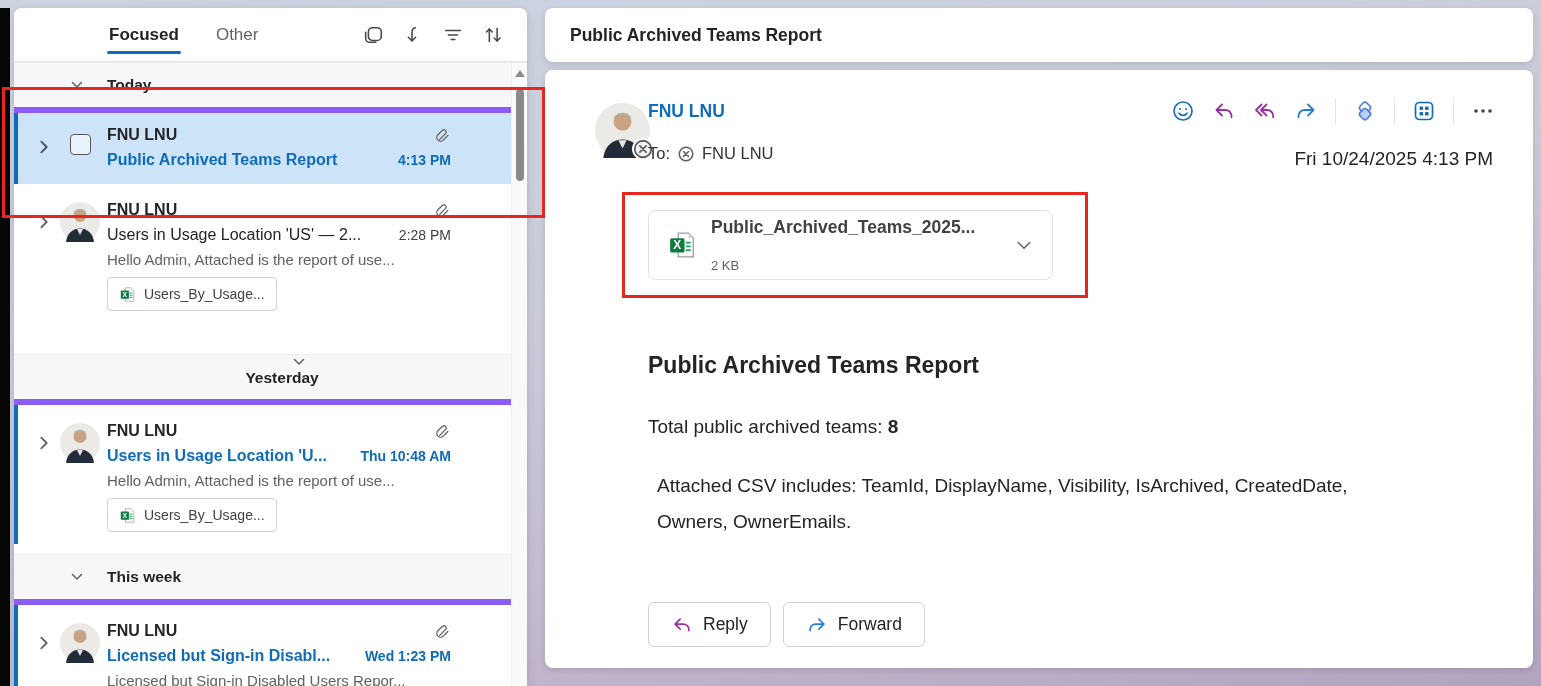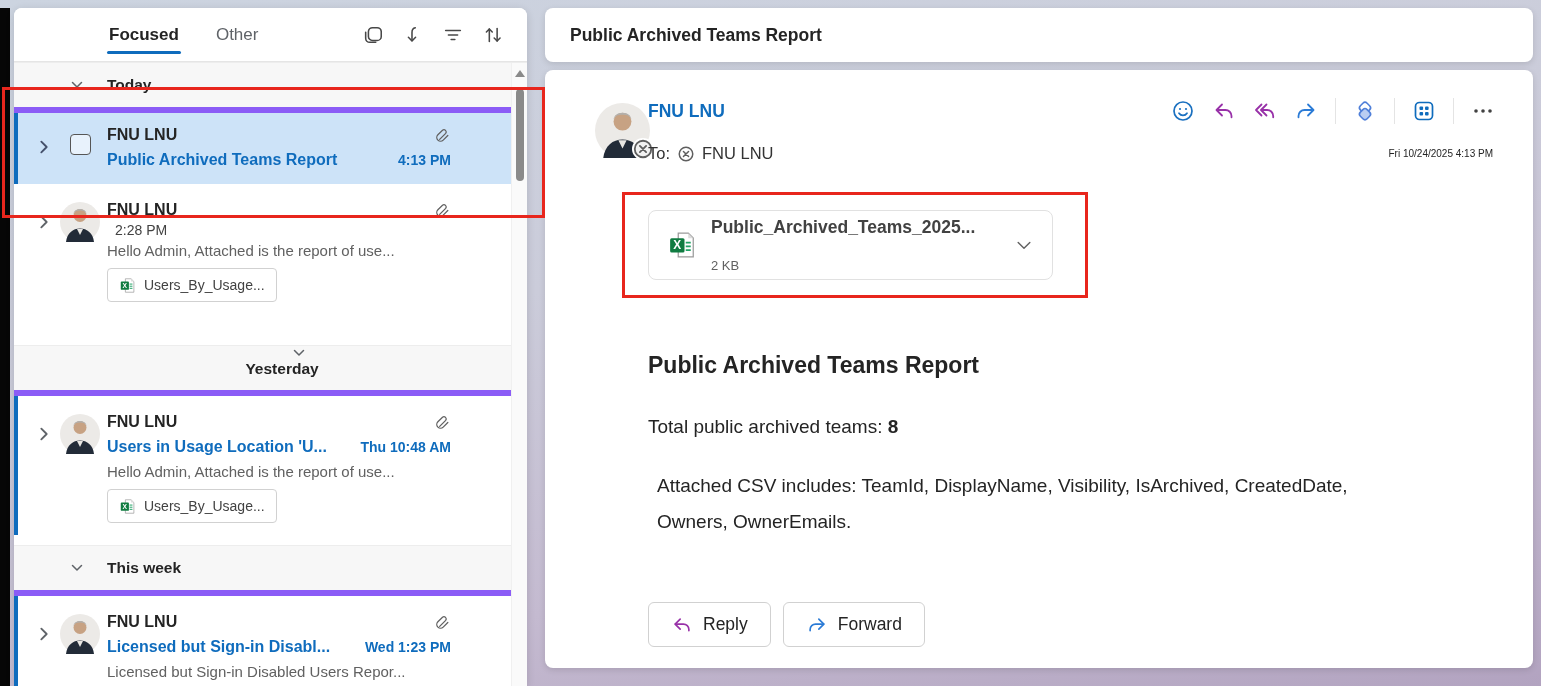--- a/index.html
+++ b/index.html
@@ -64,21 +64,21 @@
 
   
   .title-card { position:absolute; left:545px; top:8px; width:988px; height:54px; background:#fff; border-radius:8px; box-shadow:0 2px 6px rgba(0,0,0,.12); display:flex; align-items:center; padding-left:25px; }
   .title-card .title { font-size:17.5px; font-weight:700; color:#242424; }
 
   .reading-card { position:absolute; left:545px; top:70px; width:988px; height:598px; background:#fff; border-radius:8px; box-shadow:0 2px 6px rgba(0,0,0,.12); }
   .sender-avatar { position:absolute; left:50px; top:33px; width:55px; height:55px; cursor:pointer; }
   .sender-badge { position:absolute; right:-4px; bottom:-2px; width:22px; height:22px; background:#fff; border-radius:50%; }
   .sender-name { position:absolute; left:103px; top:31px; font-size:17.5px; font-weight:700; color:#0f6cbd; cursor:pointer; }
   .to-line { position:absolute; left:103px; top:74px; display:flex; align-items:center; gap:7px; font-size:16.5px; color:#333; }
-  .msg-time { position:absolute; right:40px; top:78px; font-size:10px; color:#242424; }
+  .msg-time { position:absolute; right:40px; top:78px; font-size:19px; color:#242424; }
   .action-icons { position:absolute; right:38px; top:28px; display:flex; align-items:center; gap:17px; }
   .ai { width:24px; height:24px; cursor:pointer; }
   .ai-sep { width:1px; height:26px; background:#e4e4e4; }
 
   .attach-card { position:absolute; left:103px; top:140px; width:405px; height:70px; border:1px solid #e1e1e1; border-radius:8px; display:flex; align-items:center; padding:0 18px; cursor:pointer; background:#fff; }
   .attach-card .xl-big { width:30px; height:30px; flex:none; }
   .attach-meta { margin-left:14px; min-width:0; }
   .attach-name { font-size:17.5px; color:#424242; white-space:nowrap;font-weight:bold; }
   .attach-size { font-size:13px; color:#616161; margin-top:3px; }
   .attach-chev { margin-left:auto; width:20px; height:20px; flex:none; cursor:pointer; }
@@ -194,20 +194,21 @@
     <div class="col-main">
       <div class="m-row">
         <div class="m-sender">FNU LNU</div>
         <span class="m-clip">
           <svg viewBox="0 0 24 24" fill="none" stroke="#616161" stroke-width="1.8" stroke-linecap="round">
               <path d="M8 17.5L16.5 9a3.2 3.2 0 0 0-4.5-4.5L5.5 11a5.3 5.3 0 0 0 7.5 7.5l6.5-6.5"></path>
             </svg>
         </span>
       </div>
       <div class="m-row">
+        <div class="m-subject read">Users in Usage Location 'US' — 2...</div>
         <div class="m-time read">2:28 PM</div>
       </div>
       <div class="m-preview">Hello Admin, Attached is the report of use...</div>
       <div class="m-chip">
         <span class="xl">
           <svg viewBox="0 0 24 24">
               <path d="M9 2.5h8L21 6.5V21.5H9z" fill="#fff" stroke="#9b9b9b"></path>
               <path d="M17 2.5l4 4h-4z" fill="#dcdcdc"></path>
               <path d="M15 10h4M15 13h4M15 16h4" stroke="#21a366" stroke-width="1.4"></path>
               <rect x="2.5" y="6.5" width="11.5" height="11.5" rx="1.2" fill="#107c41"></rect>

